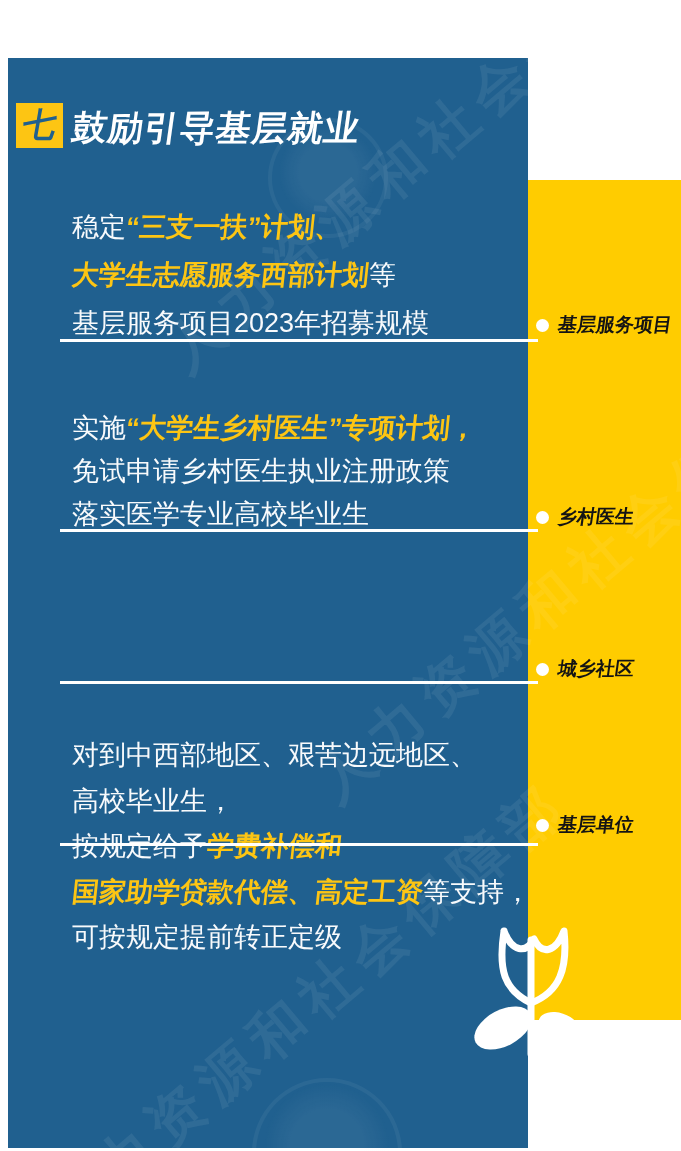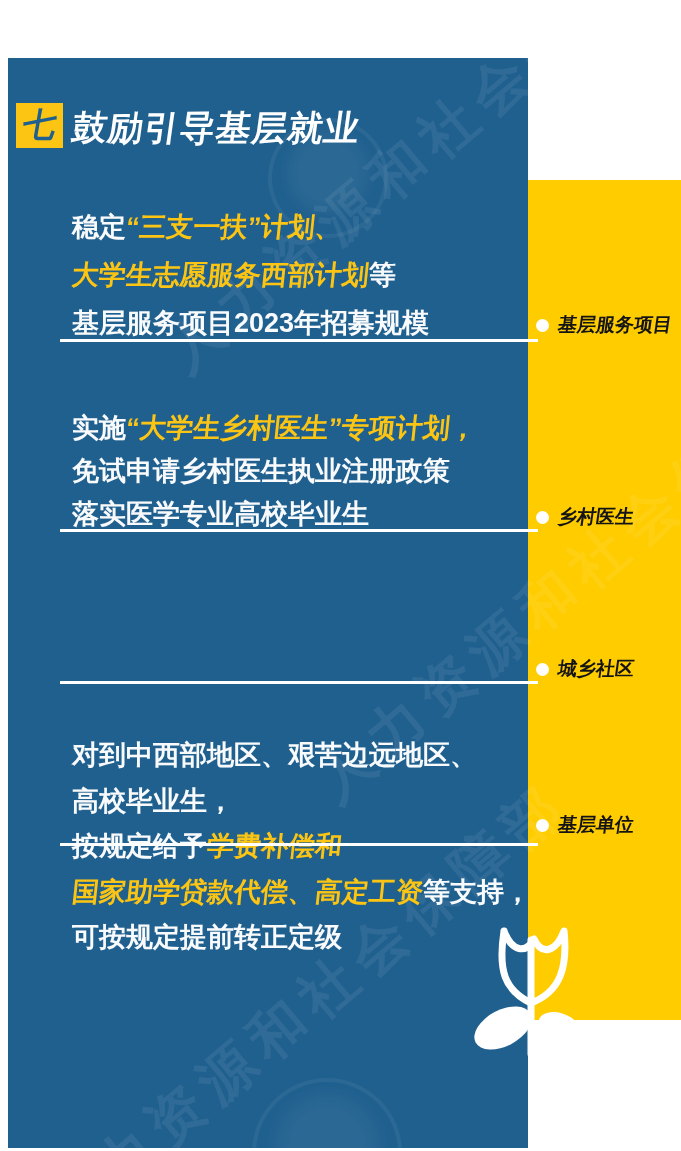--- a/index.html
+++ b/index.html
@@ -37,21 +37,21 @@
       font-weight:bold;letter-spacing:1px;}
   .page-title span{display:inline-block;transform:skewX(-8deg);}
 
   
   .section{position:absolute;left:72px;z-index:4;color:var(--white);font-size:27px;}
   .sec-0{top:203px;} .sec-0 .tline{height:48px;line-height:48px;}
   .sec-1{top:407px;} .sec-1 .tline{height:43px;line-height:43px;}
   .sec-2{top:592px;} .sec-2 .tline{height:52px;line-height:52px;}
   .sec-3{top:733px;} .sec-3 .tline{height:45.5px;line-height:45.5px;}
   .tline{white-space:nowrap;}
-  .seg-white{color:var(--white);font-weight:700;}
+  .seg-white{color:var(--white);font-weight:400;}
   .seg-yellow{color:var(--hl);font-weight:bold;display:inline-block;transform:skewX(-6deg);}
 
   
   .underline{position:absolute;left:60px;width:478px;height:3px;background:#ffffff;z-index:5;}
   .ul-0{top:339px;} .ul-1{top:529px;} .ul-2{top:681px;} .ul-3{top:843px;}
 
   
   .side-label{position:absolute;left:536px;height:26px;display:flex;align-items:center;gap:9px;z-index:5;white-space:nowrap;}
   .sl-0{top:312px;} .sl-1{top:504px;} .sl-2{top:656px;} .sl-3{top:812px;}
   .bullet{width:13px;height:13px;border-radius:50%;background:#ffffff;flex:0 0 auto;}

